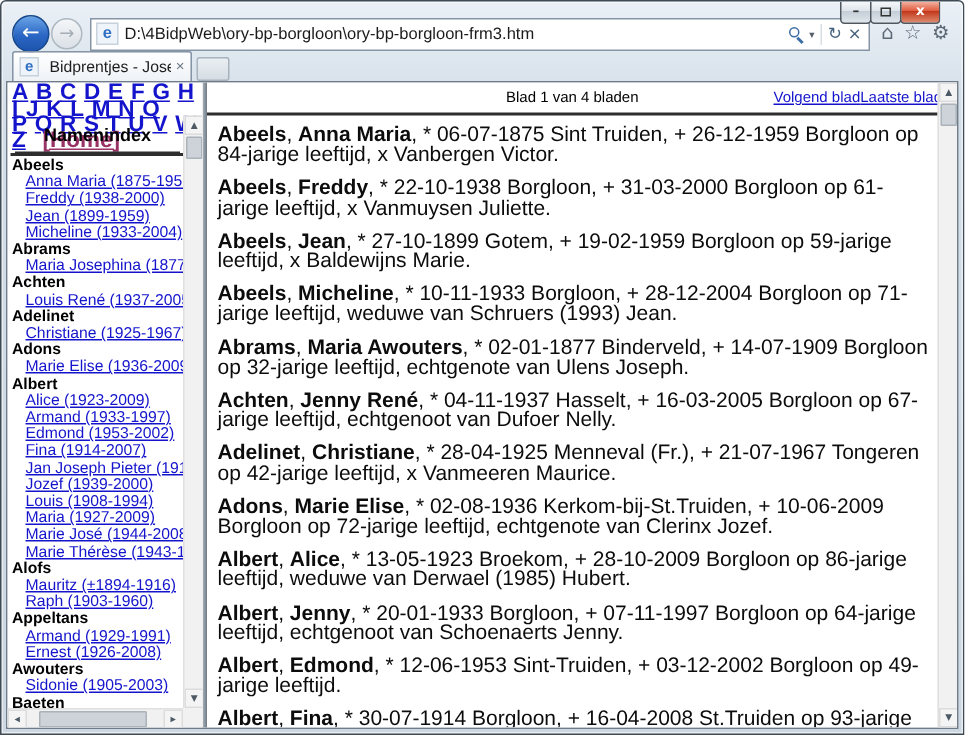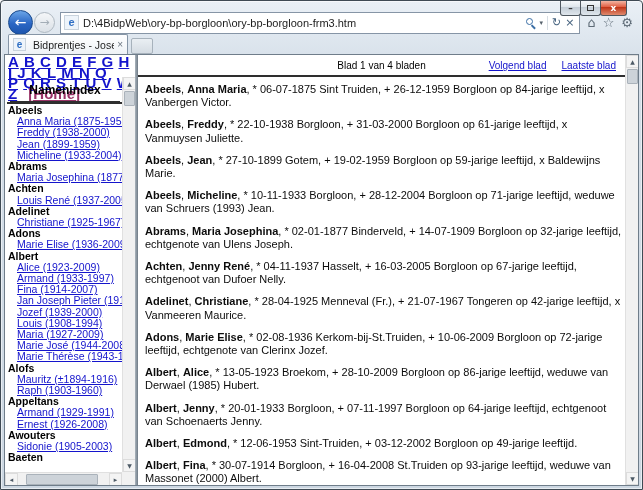--- a/index.html
+++ b/index.html
@@ -65,24 +65,24 @@
   .hscroll{position:absolute;left:0;bottom:0;right:13px;height:13px;background:#f1f1f1;display:flex;border-top:1px solid #e0e0e0}
   .thumb-h{height:11px;width:72px;margin-top:0;background:#cdd3d9;border:1px solid #aab2ba;border-radius:1px;align-self:center}
   .h-sp{flex:1}
   .corner{position:absolute;right:0;bottom:0;width:13px;height:13px;background:#f1f1f1}
 
   .divider{width:3px;flex:none;background:linear-gradient(90deg,#aab4bd,#6e7a85)}
 
   .main{flex:1;position:relative;overflow:hidden;background:#fff}
   .mainhead{position:relative;height:16px;font-size:10px;padding-top:20px}
   .mainhead .status{position:absolute;left:0;right:13px;top:5px;text-align:center;color:#000}
-  .mainhead .navlinks{position:absolute;right:22px;top:5px;display:flex;gap:15px}
+  .mainhead .navlinks{position:absolute;right:10px;top:5px;display:flex;gap:0}
   .mainhead .navlinks a{color:#1414cc;text-decoration:underline}
   .main .sep{margin:0 2px 0 0}
-  .entries{position:absolute;top:25px;left:0;right:13px;bottom:0;overflow:hidden;padding:3px 2px 0 7px;font-size:11px;line-height:13.2px;color:#0c0c0c}
+  .entries{position:absolute;top:25px;left:0;right:13px;bottom:0;overflow:hidden;padding:3px 2px 0 7px;font-size:14px;line-height:13.2px;color:#0c0c0c}
   .entry{margin:0 0 9px}
   .main-v{top:0;bottom:0}
   .main-v .arr-dn{position:absolute;bottom:0;left:0}
 </style>
 </head>
 <body>
 
 <div class="window">
 
   <div class="caption">
@@ -151,20 +151,21 @@
             <div class="person"><a href="#">Maria Josephina (1877-1909)</a></div>
             <div class="group-surname">Achten</div>
             <div class="person"><a href="#">Louis René (1937-2005)</a></div>
             <div class="group-surname">Adelinet</div>
             <div class="person"><a href="#">Christiane (1925-1967)</a></div>
             <div class="group-surname">Adons</div>
             <div class="person"><a href="#">Marie Elise (1936-2009)</a></div>
             <div class="group-surname">Albert</div>
             <div class="person"><a href="#">Alice (1923-2009)</a></div>
             <div class="person"><a href="#">Armand (1933-1997)</a></div>
+            <div class="person"><a href="#">Edmond (1953-2002)</a></div>
             <div class="person"><a href="#">Fina (1914-2007)</a></div>
             <div class="person"><a href="#">Jan Joseph Pieter (1911-1969)</a></div>
             <div class="person"><a href="#">Jozef (1939-2000)</a></div>
             <div class="person"><a href="#">Louis (1908-1994)</a></div>
             <div class="person"><a href="#">Maria (1927-2009)</a></div>
             <div class="person"><a href="#">Marie José (1944-2008)</a></div>
             <div class="person"><a href="#">Marie Thérèse (1943-1977)</a></div>
             <div class="group-surname">Alofs</div>
             <div class="person"><a href="#">Mauritz (±1894-1916)</a></div>
             <div class="person"><a href="#">Raph (1903-1960)</a></div>
@@ -199,21 +200,21 @@
             <a href="#">Volgend blad</a>
             <a href="#">Laatste blad</a>
           </span>
       </div>
       <hr class="sep">
       <div class="entries">
           <p class="entry"><b>Abeels</b>, <b>Anna Maria</b>, * 06-07-1875 Sint Truiden, + 26-12-1959 Borgloon op 84-jarige leeftijd, x Vanbergen Victor.</p>
           <p class="entry"><b>Abeels</b>, <b>Freddy</b>, * 22-10-1938 Borgloon, + 31-03-2000 Borgloon op 61-jarige leeftijd, x Vanmuysen Juliette.</p>
           <p class="entry"><b>Abeels</b>, <b>Jean</b>, * 27-10-1899 Gotem, + 19-02-1959 Borgloon op 59-jarige leeftijd, x Baldewijns Marie.</p>
           <p class="entry"><b>Abeels</b>, <b>Micheline</b>, * 10-11-1933 Borgloon, + 28-12-2004 Borgloon op 71-jarige leeftijd, weduwe van Schruers (1993) Jean.</p>
-          <p class="entry"><b>Abrams</b>, <b>Maria Josephina</b>, * 02-01-1877 Binderveld, + 14-07-1909 Borgloon op 32-jarige leeftijd, echtgenote van Ulens Joseph.</p>
+          <p class="entry"><b>Abrams</b>, <b>Maria Awouters</b>, * 02-01-1877 Binderveld, + 14-07-1909 Borgloon op 32-jarige leeftijd, echtgenote van Ulens Joseph.</p>
           <p class="entry"><b>Achten</b>, <b>Jenny René</b>, * 04-11-1937 Hasselt, + 16-03-2005 Borgloon op 67-jarige leeftijd, echtgenoot van Dufoer Nelly.</p>
           <p class="entry"><b>Adelinet</b>, <b>Christiane</b>, * 28-04-1925 Menneval (Fr.), + 21-07-1967 Tongeren op 42-jarige leeftijd, x Vanmeeren Maurice.</p>
           <p class="entry"><b>Adons</b>, <b>Marie Elise</b>, * 02-08-1936 Kerkom-bij-St.Truiden, + 10-06-2009 Borgloon op 72-jarige leeftijd, echtgenote van Clerinx Jozef.</p>
           <p class="entry"><b>Albert</b>, <b>Alice</b>, * 13-05-1923 Broekom, + 28-10-2009 Borgloon op 86-jarige leeftijd, weduwe van Derwael (1985) Hubert.</p>
           <p class="entry"><b>Albert</b>, <b>Jenny</b>, * 20-01-1933 Borgloon, + 07-11-1997 Borgloon op 64-jarige leeftijd, echtgenoot van Schoenaerts Jenny.</p>
           <p class="entry"><b>Albert</b>, <b>Edmond</b>, * 12-06-1953 Sint-Truiden, + 03-12-2002 Borgloon op 49-jarige leeftijd.</p>
           <p class="entry"><b>Albert</b>, <b>Fina</b>, * 30-07-1914 Borgloon, + 16-04-2008 St.Truiden op 93-jarige leeftijd, weduwe van Massonet (2000) Albert.</p>
         </div>
       <div class="scroll v main-v">
         <div class="arrbox">▲</div>

